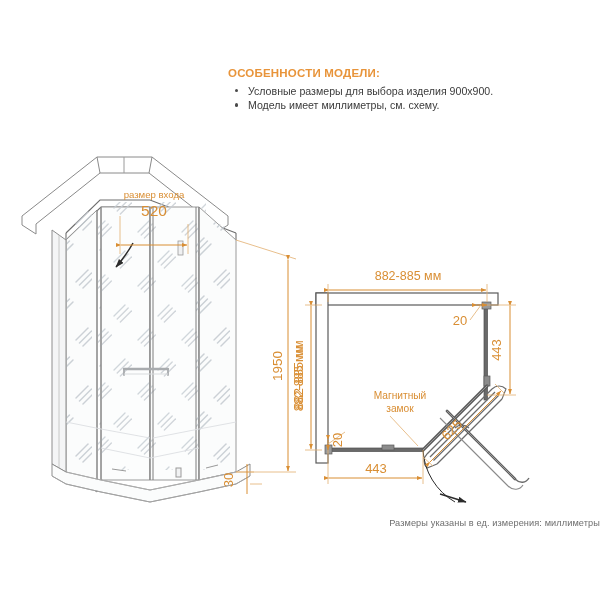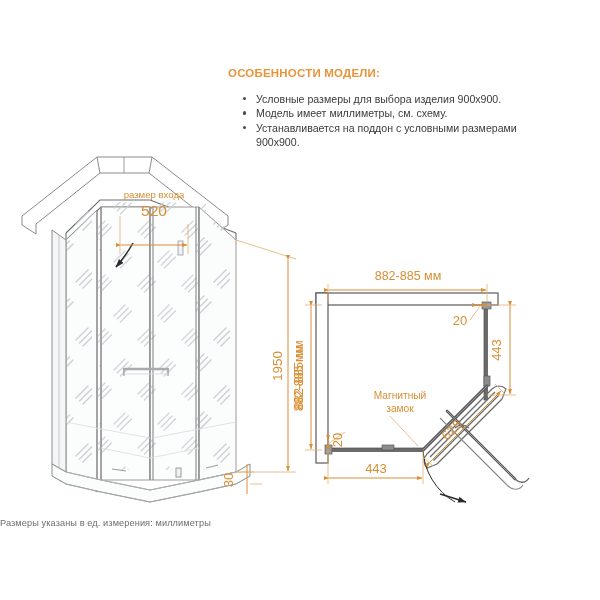--- a/index.html
+++ b/index.html
@@ -12,54 +12,53 @@
 
   
   .features{
     position:absolute;left:228px;top:64px;width:320px;
   }
   .features-title{
     font-size:11.5px;font-weight:bold;color:#E8943A;
     letter-spacing:.2px;margin:0 0 4px 0;line-height:14px;
   }
   .features-list{
-    margin:12px;padding:0;list-style:none;
+    margin:4px;padding:0;list-style:none;
   }
   .features-list li{
     position:relative;padding-left:16px;
     font-size:10.6px;color:#3b3b3b;line-height:14.3px;
     margin-bottom:0px;
   }
   .features-list li .bullet{
     position:absolute;left:3px;top:5px;
     width:3.4px;height:3.4px;border-radius:50%;background:#4a4a4a;
   }
 
   .caption{
-    position:absolute;left:0;top:516px;width:600px;text-align:left;
+    position:absolute;left:0;top:516px;width:600px;text-align:right;
     font-size:9.2px;color:#6d6d6d;letter-spacing:.1px;
   }
 
   svg{display:block;}
   .dimtext{
     font-family:"Liberation Sans","DejaVu Sans",sans-serif;
     fill:#D98E33;
   }
 </style>
 </head>
 <body>
 
 <div id="stage">
 
   <div class="features">
     <div class="features-title">ОСОБЕННОСТИ МОДЕЛИ:</div>
     <ul class="features-list">
       <li><span class="bullet"></span><span>Условные размеры для выбора изделия 900х900.</span></li>
       <li><span class="bullet"></span><span>Модель имеет миллиметры, см. схему.</span></li>
-      <li><span class="bullet"></span><span>Устанавливается на поддон с условными размерами 900х900.</span></li>
     </ul>
   </div>
 
   <svg width="600" height="600" viewBox="0 0 600 600" style="position:absolute;left:0;top:0;">
     <defs>
       <marker id="ar" markerWidth="7" markerHeight="7" refX="6" refY="2.4" orient="auto" markerUnits="userSpaceOnUse">
         <path d="M0,0 L6.4,2.4 L0,4.8 z" fill="#D98E33"></path>
       </marker>
       <marker id="arS" markerWidth="6" markerHeight="6" refX="5.2" refY="2" orient="auto" markerUnits="userSpaceOnUse">
         <path d="M0,0 L5.4,2 L0,4 z" fill="#D98E33"></path>

